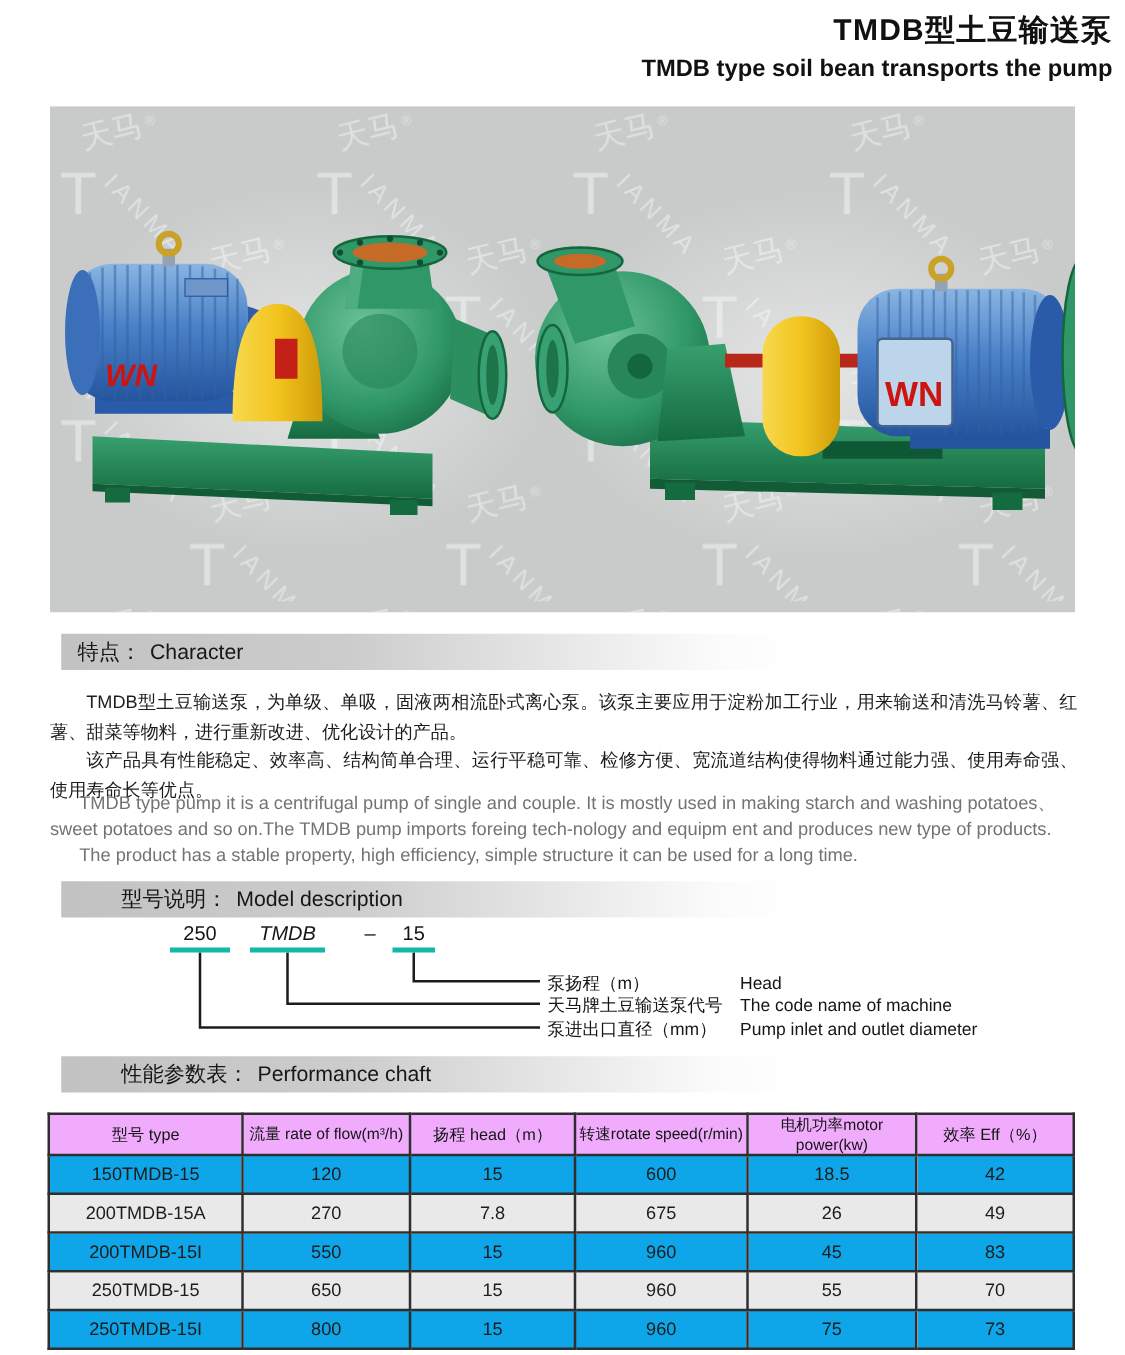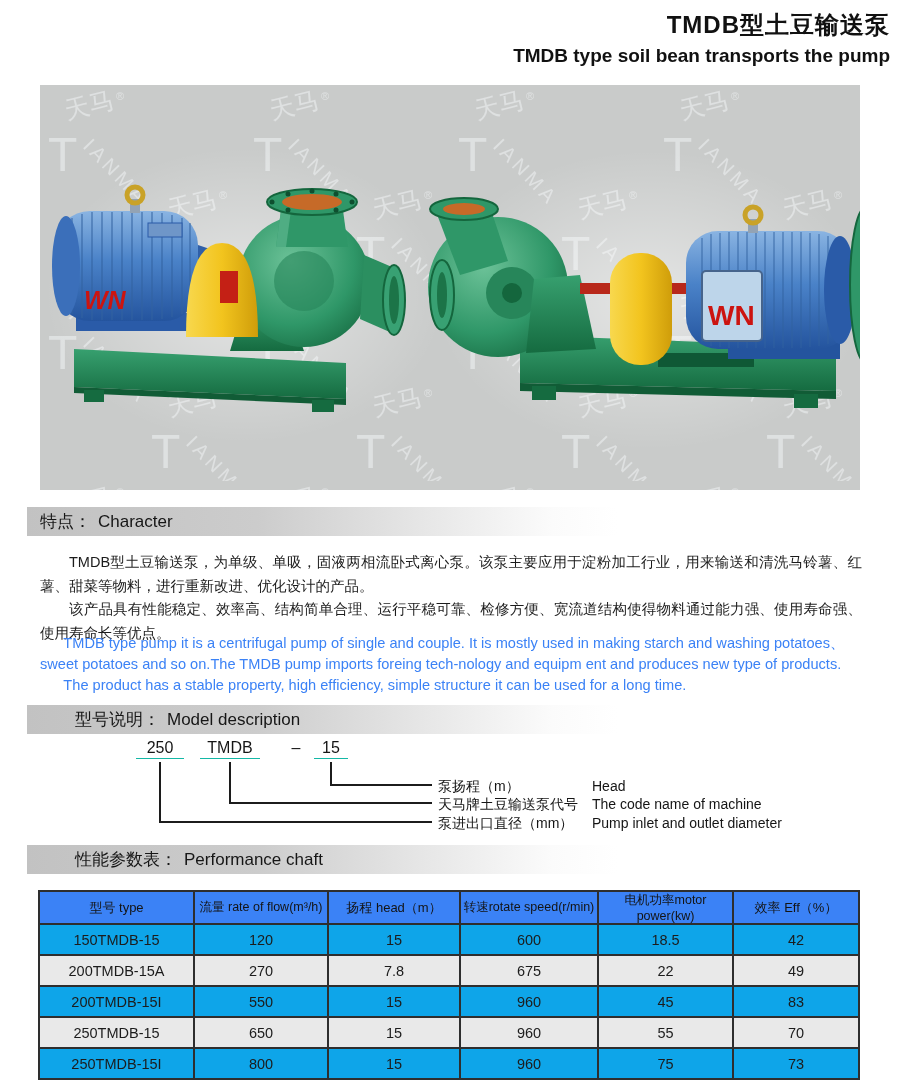--- a/index.html
+++ b/index.html
@@ -9,53 +9,53 @@
   
   .titleblock{position:absolute;top:6px;right:10px;text-align:right;}
   .title-zh{font-size:24px;font-weight:bold;letter-spacing:1px;line-height:38px;}
   .title-en{font-size:19px;font-weight:bold;line-height:22px;margin-top:1px;}
 
   
   .photo{position:absolute;left:40px;top:85px;width:896px;height:405px;}
   .photo svg{display:block;}
 
   
-  .bar{position:absolute;left:27px;width:820px;height:29px;line-height:29px;
+  .bar{position:absolute;left:49px;width:820px;height:29px;line-height:29px;
        padding-left:13px;box-sizing:border-box;font-size:17px;color:#161616;
        background:linear-gradient(90deg,#c2c2c2 0%,#cccccc 28%,#e6e6e6 48%,#fbfbfb 64%,#ffffff 72%);}
   .bar .en{margin-left:7px;}
   #bar-character{top:507px;}
   #bar-model{top:705px;padding-left:48px;}
   #bar-performance{top:845px;padding-left:48px;}
 
   
   .para-zh{position:absolute;left:40px;top:551px;width:822px;font-size:14.5px;
            line-height:23.5px;text-align:justify;color:#1c1c1c;}
   .para-zh p{margin:0;text-indent:2em;}
   .para-en{position:absolute;left:40px;top:633px;width:824px;font-size:14.6px;
-           line-height:21px;color:#3b82f6;}
+           line-height:21px;color:#737373;}
   .para-en p{margin:0;text-indent:1.6em;}
 
   
   .model{position:absolute;left:40px;top:736px;width:820px;height:104px;}
   .model svg{position:absolute;left:0;top:0;}
   .code{position:absolute;top:3px;font-size:16px;text-align:center;
-        border-bottom:1px solid #14b8a6;padding-bottom:1px;color:#151515;}
+        border-bottom:4px solid #14b8a6;padding-bottom:1px;color:#151515;}
   #code-250{left:96px;width:48px;}
-  #code-tmdb{left:160px;width:60px;}
+  #code-tmdb{left:160px;width:60px;font-style:italic;}
   #code-sep{left:246px;width:20px;border-bottom:none;}
   #code-15{left:274px;width:34px;}
   .mrow{position:absolute;left:398px;height:18px;line-height:18px;font-size:14px;white-space:nowrap;color:#151515;}
   .mrow .zh{display:inline-block;width:154px;}
   #mrow-0{top:41px;} #mrow-1{top:59px;} #mrow-2{top:78px;}
 
   
   .perf{position:absolute;left:38px;top:890px;border-collapse:collapse;table-layout:fixed;}
   .perf th,.perf td{border:2px solid #2e2e2e;text-align:center;padding:0;height:29px;overflow:hidden;}
-  .perf th{background:#3b82f6;font-weight:normal;font-size:13px;color:#141414;}
+  .perf th{background:#f0abfc;font-weight:normal;font-size:13px;color:#141414;}
   .perf th:nth-child(2),.perf th:nth-child(4),.perf th:nth-child(5){font-size:12.5px;}
   .perf td{font-size:14.5px;background:#0ea5e9;color:#1c1c1c;}
   .perf tr.alt td{background:#e9e9e9;}
 </style>
 </head>
 <body>
 
 <div class="page">
 
   <div class="titleblock">
@@ -253,21 +253,21 @@
         <td>15</td>
         <td>600</td>
         <td>18.5</td>
         <td>42</td>
       </tr>
       <tr class="alt">
         <td>200TMDB-15A</td>
         <td>270</td>
         <td>7.8</td>
         <td>675</td>
-        <td>22</td>
+        <td>26</td>
         <td>49</td>
       </tr>
       <tr>
         <td>200TMDB-15I</td>
         <td>550</td>
         <td>15</td>
         <td>960</td>
         <td>45</td>
         <td>83</td>
       </tr>

